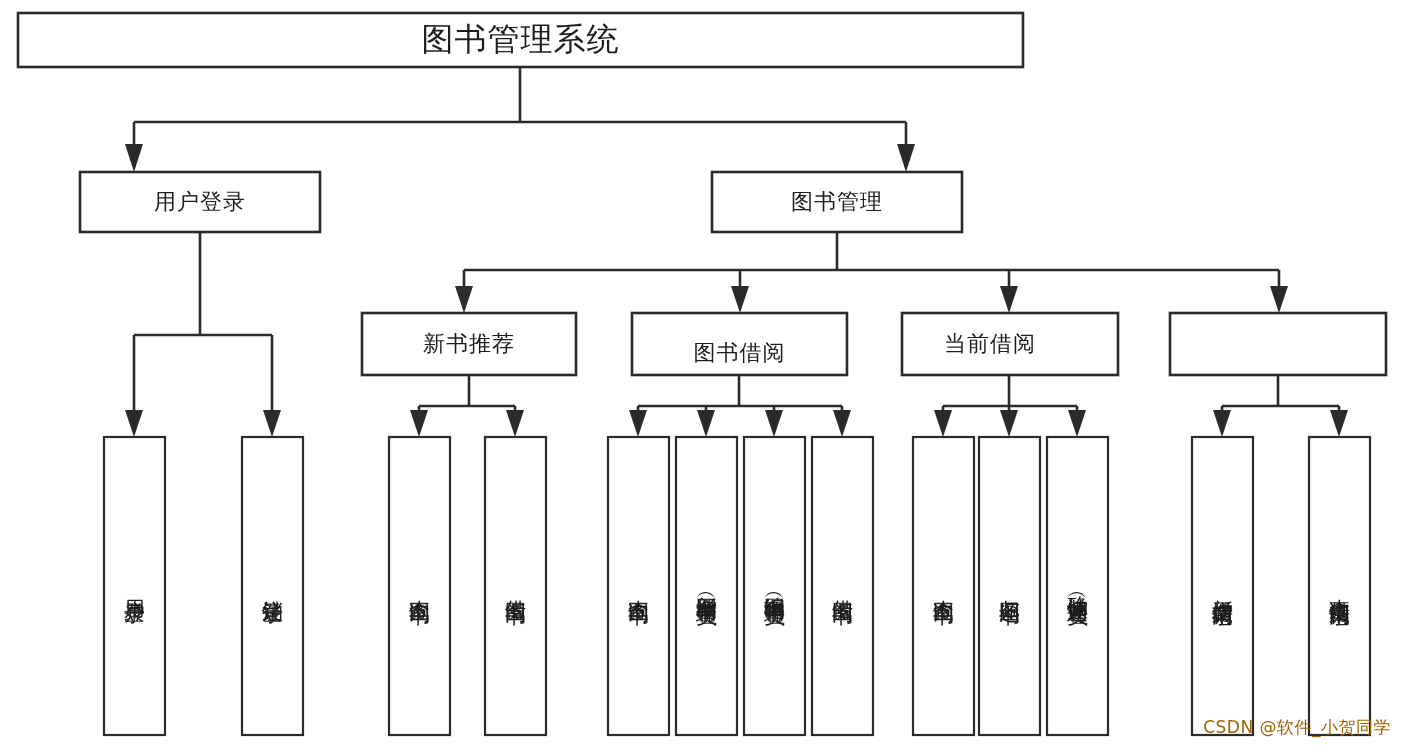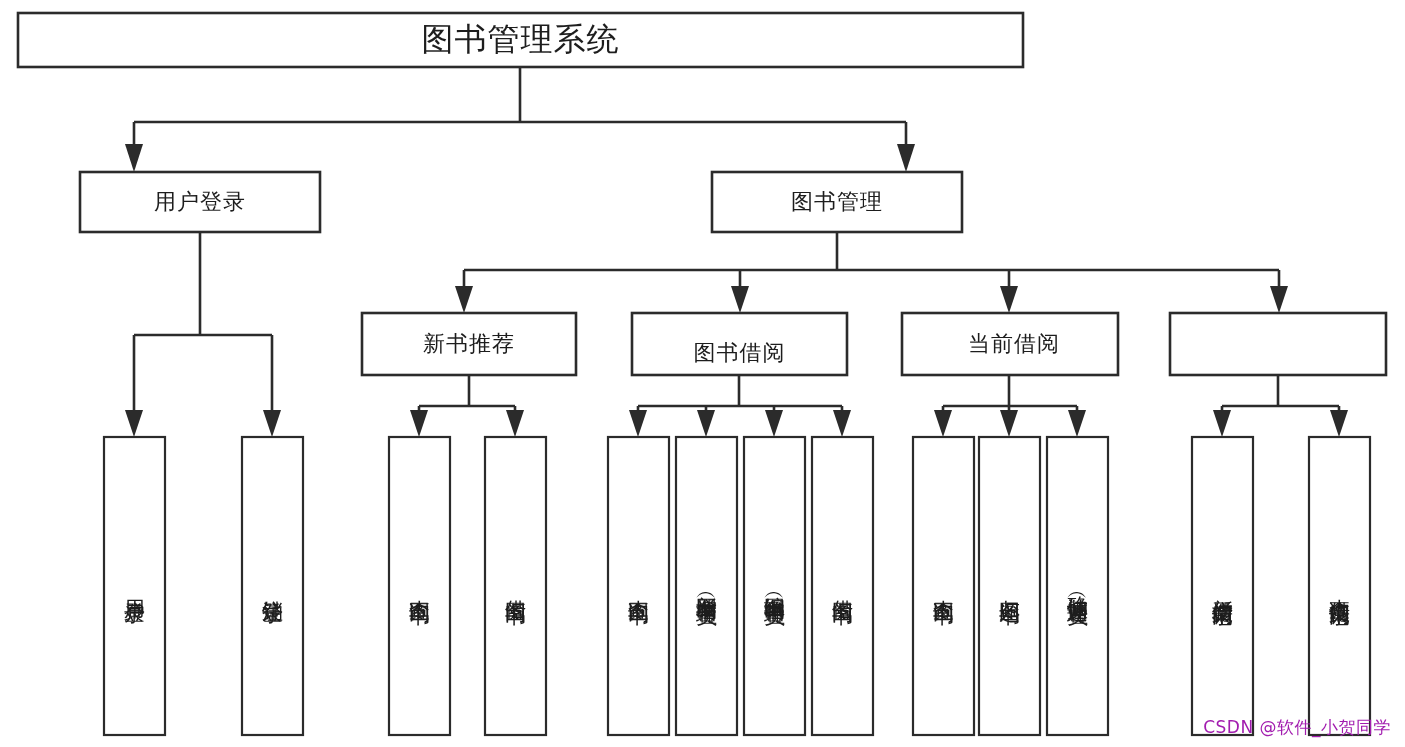--- a/index.html
+++ b/index.html
@@ -70,21 +70,21 @@
     letter-spacing: 1px;
     white-space: nowrap;
     pointer-events: none;
   }
   .watermark {
     position: absolute;
     right: 14px;
     bottom: 8px;
     font-family: "DejaVu Sans", "Liberation Sans", sans-serif;
     font-size: 17px;
-    color: #a21caf;
+    color: #a16207;
     letter-spacing: 0.5px;
     white-space: nowrap;
     pointer-events: none;
     text-align: center;
   }
 </style>
 </head>
 <body>
 
 <div id="diagram-root">
@@ -194,21 +194,21 @@
 
   </svg>
 
   <div class="h-wrap" style="left:18px; top:13px; width:1005px; height:54px; font-size:32px;">图书管理系统</div>
 
   <div class="h-wrap" style="left:80px; top:172px; width:240px; height:60px;">用户登录</div>
   <div class="h-wrap" style="left:712px; top:172px; width:250px; height:60px;">图书管理</div>
 
   <div class="h-wrap" style="left:362px; top:313px; width:214px; height:62px;">新书推荐</div>
   <div class="h-wrap" style="left:632px; top:313px; width:215px; height:80px;font-family:Liberation Serif, serif;">图书借阅</div>
-  <div class="h-wrap" style="left:902px; top:313px; width:176px; height:62px;margin-left:24px;">当前借阅</div>
+  <div class="h-wrap" style="left:902px; top:313px; width:176px; height:62px;">当前借阅</div>
 
   <div class="vert-wrap" style="left:104px; top:437px; width:61px; height:298px;">用户登录</div>
   <div class="vert-wrap" style="left:242px; top:437px; width:61px; height:298px;">注销登录</div>
 
   <div class="vert-wrap" style="left:389px; top:437px; width:61px; height:298px;">查询图书</div>
   <div class="vert-wrap" style="left:485px; top:437px; width:61px; height:298px;">借阅图书</div>
 
   <div class="vert-wrap" style="left:608px; top:437px; width:61px; height:298px;">查询图书</div>
   <div class="vert-wrap" style="left:676px; top:437px; width:61px; height:298px;">新增图书（管理员）</div>
   <div class="vert-wrap" style="left:744px; top:437px; width:61px; height:298px;">编辑图书（管理员）</div>

